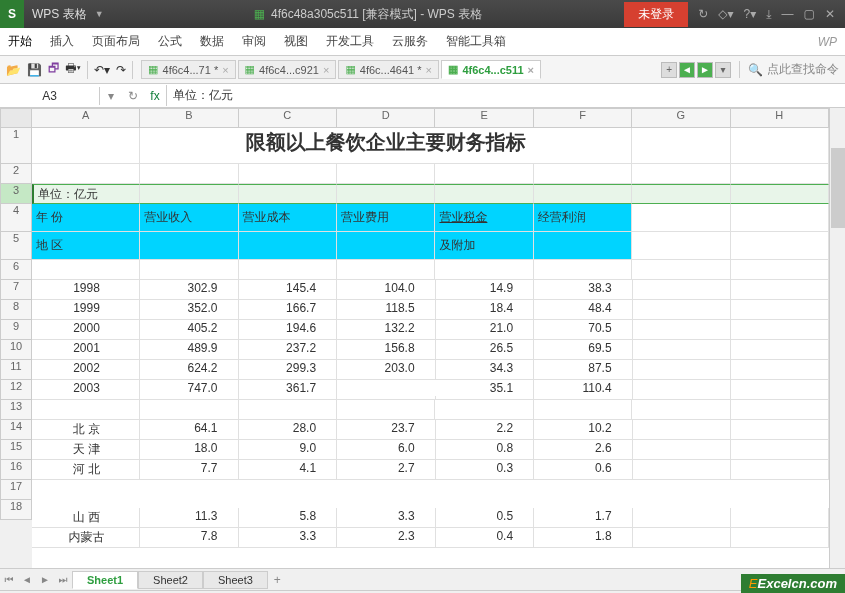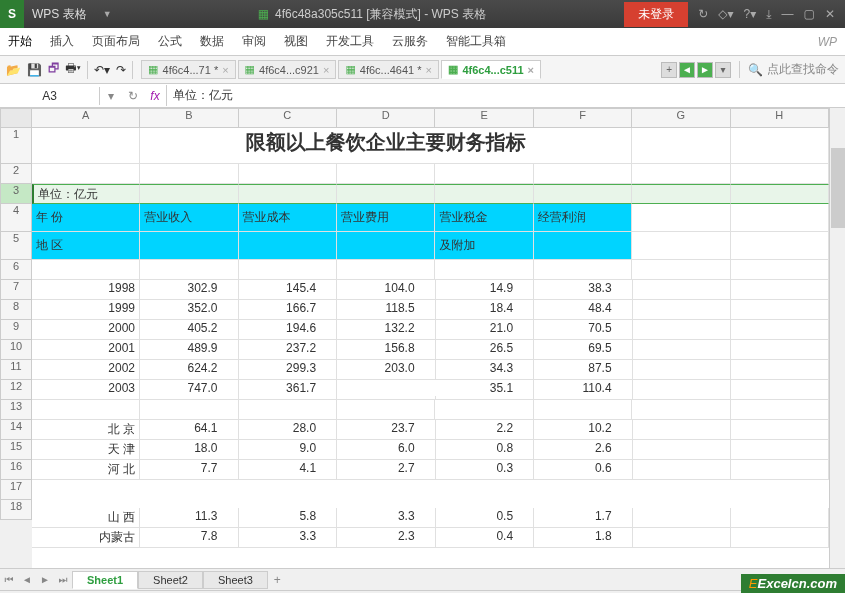--- a/index.html
+++ b/index.html
@@ -1,20 +1,20 @@
 <!DOCTYPE html>
 <html><head>
 <meta charset="utf-8">
 <style>
 * { margin: 0; padding: 0; box-sizing: border-box; font-family: "Microsoft YaHei", Arial, sans-serif; }
 body { background: #fff; width: 845px; height: 593px; overflow: hidden; font-size: 12px; color: #333; }
 
 .titlebar { height: 28px; background: linear-gradient(#4a4a4a,#3a3a3a); display: flex; align-items: center; color: #ddd; }
 .logo { background: #2e7d32; color: #fff; padding: 0 8px; height: 100%; display: flex; align-items: center; font-weight: bold; }
-.app-name { padding: 0 8px; display: flex; align-items: center; gap: 16px; }
+.app-name { padding: 0 8px; display: flex; align-items: center; gap: 8px; }
 .app-name .tri { font-size: 9px; color: #aaa; }
 .doc-title { flex: 1; text-align: center; color: #ccc; display: flex; justify-content: center; align-items: center; gap: 6px; }
 .doc-icon { color: #4CAF50; }
 .login-btn { background: #d64030; color: #fff; padding: 4px 14px; font-size: 12px; }
 .title-icons { display: flex; align-items: center; gap: 10px; padding: 0 10px; color: #aaa; }
 .title-icons span { cursor: pointer; }
 
 .menubar { height: 28px; background: #fff; border-bottom: 1px solid #ccc; display: flex; align-items: center; padding: 0 8px; justify-content: space-between; }
 .menus { display: flex; gap: 18px; }
 .menu-item { color: #444; cursor: pointer; }
@@ -29,21 +29,21 @@
 .doctab { background: #eee; border: 1px solid #ccc; padding: 2px 6px; display: flex; align-items: center; gap: 4px; font-size: 11px; color: #555; white-space: nowrap;}
 .doctab.active { background: #fff; border-bottom: 1px solid #fff; color: #2e9e3f; font-weight: bold; }
 .doctab .x { color: #aaa; cursor: pointer; }
 .tab-ctrl { display: flex; gap: 2px; }
 .tab-ctrl span { background: #ddd; border: 1px solid #bbb; width: 16px; height: 16px; display: flex; align-items: center; justify-content: center; font-size: 10px; cursor: pointer; color:#666;}
 .search-area { display: flex; align-items: center; gap: 4px; color: #888; padding-left:8px; border-left:1px solid #ccc;}
 
 .formula-bar { height: 24px; background: #fff; border-bottom: 1px solid #ccc; display: flex; align-items: center; }
 .name-box { width: 100px; border-right: 1px solid #ccc; text-align: center; padding: 2px; }
 .fb-btn { width: 22px; text-align: center; color: #888; cursor: pointer; }
-.fx { font-style: italic; color: #a21caf; cursor:pointer;}
+.fx { color: #15803d; cursor:pointer;}
 .formula-input { flex: 1; padding: 2px 6px; border-left:1px solid #ccc;}
 
 .sheet-wrap { position: relative; height: 460px; display: flex; }
 .row-headers { width: 32px; background: #f0f0f0; }
 .corner { height: 20px; background: #e8e8e8; border: 1px solid #ccc; }
 .rh { height: 20px; border: 1px solid #ccc; border-top: none; text-align: center; font-size: 11px; color: #666; background: #f5f5f5; }
 .rh.sel { background: #c5e8c5; }
 .grid-scroll { flex: 1; overflow: hidden; }
 .col-headers { display: flex; height: 20px; }
 .ch { border: 1px solid #ccc; border-left: none; text-align: center; font-size: 11px; color: #666; background: #f5f5f5; }
@@ -52,21 +52,21 @@
 .cell { border-right: 1px solid #e0e0e0; border-bottom: 1px solid #e0e0e0; padding: 1px 4px; overflow: hidden; white-space: nowrap; }
 .r1 { height: 36px !important; }
 .r1 .cell { height: 36px; }
 .title-cell { font-size: 20px; font-weight: bold; font-family: SimSun; text-align: center; }
 .sel-row .cell { background: #e8f5e9; border-bottom: 1px solid #4CAF50; border-top: 1px solid #4CAF50; }
 .sel-row .cell:first-child { border-left: 2px solid #2e7d32; }
 .hdr-cell { background: #00d4ff; text-align: left; font-family: SimSun; }
 .r4, .r5 { height: 28px !important; }
 .r4 .cell, .r5 .cell { height: 28px; line-height: 24px; }
 .num { text-align: right; padding-right: 20px; }
-.year { text-align: right; padding-left: 6px; }
+.year { text-align: center; padding-left: 6px; }
 .vscroll { width: 16px; background: #f0f0f0; border-left: 1px solid #ccc; position:relative;}
 .vthumb { position:absolute; top:40px; width:14px; height:80px; background:#ccc; left:1px;}
 
 .sheet-tabs { height: 22px; background: #f0f0f0; border-top: 1px solid #ccc; display: flex; align-items: center; }
 .st-nav { display: flex; }
 .st-nav span { width: 18px; text-align: center; color: #888; cursor: pointer; font-size:10px;}
 .st-tab { padding: 2px 14px; border: 1px solid #ccc; background: #e8e8e8; cursor: pointer; font-size:11px;}
 .st-tab.active { background: #fff; color: #2e9e3f; font-weight: bold; border-bottom: 1px solid #fff;}
 .st-add { padding: 0 6px; color: #888; cursor: pointer; }
 
@@ -231,21 +231,21 @@
           <div class="cell " style="width: 100px;"></div>
           <div class="cell " style="width: 100px;"></div>
           <div class="cell " style="width: 100px;"></div>
           <div class="cell " style="width: 100px;"></div>
         </div>
         <div class="grid-row r4" style="height: 28px;">
           <div class="cell hdr-cell" style="width: 110px;">年    份</div>
           <div class="cell hdr-cell" style="width: 100px;">营业收入</div>
           <div class="cell hdr-cell" style="width: 100px;">营业成本</div>
           <div class="cell hdr-cell" style="width: 100px;">营业费用</div>
-          <div class="cell hdr-cell" style="width: 100px;">营业税金</div>
+          <div class="cell hdr-cell" style="width: 100px; text-decoration: underline;">营业税金</div>
           <div class="cell hdr-cell" style="width: 100px;">经营利润</div>
           <div class="cell " style="width: 100px;"></div>
           <div class="cell " style="width: 100px;"></div>
         </div>
         <div class="grid-row r5" style="height: 28px;">
           <div class="cell hdr-cell" style="width: 110px;">地    区</div>
           <div class="cell hdr-cell" style="width: 100px;"></div>
           <div class="cell hdr-cell" style="width: 100px;"></div>
           <div class="cell hdr-cell" style="width: 100px;"></div>
           <div class="cell hdr-cell" style="width: 100px;">及附加</div>

